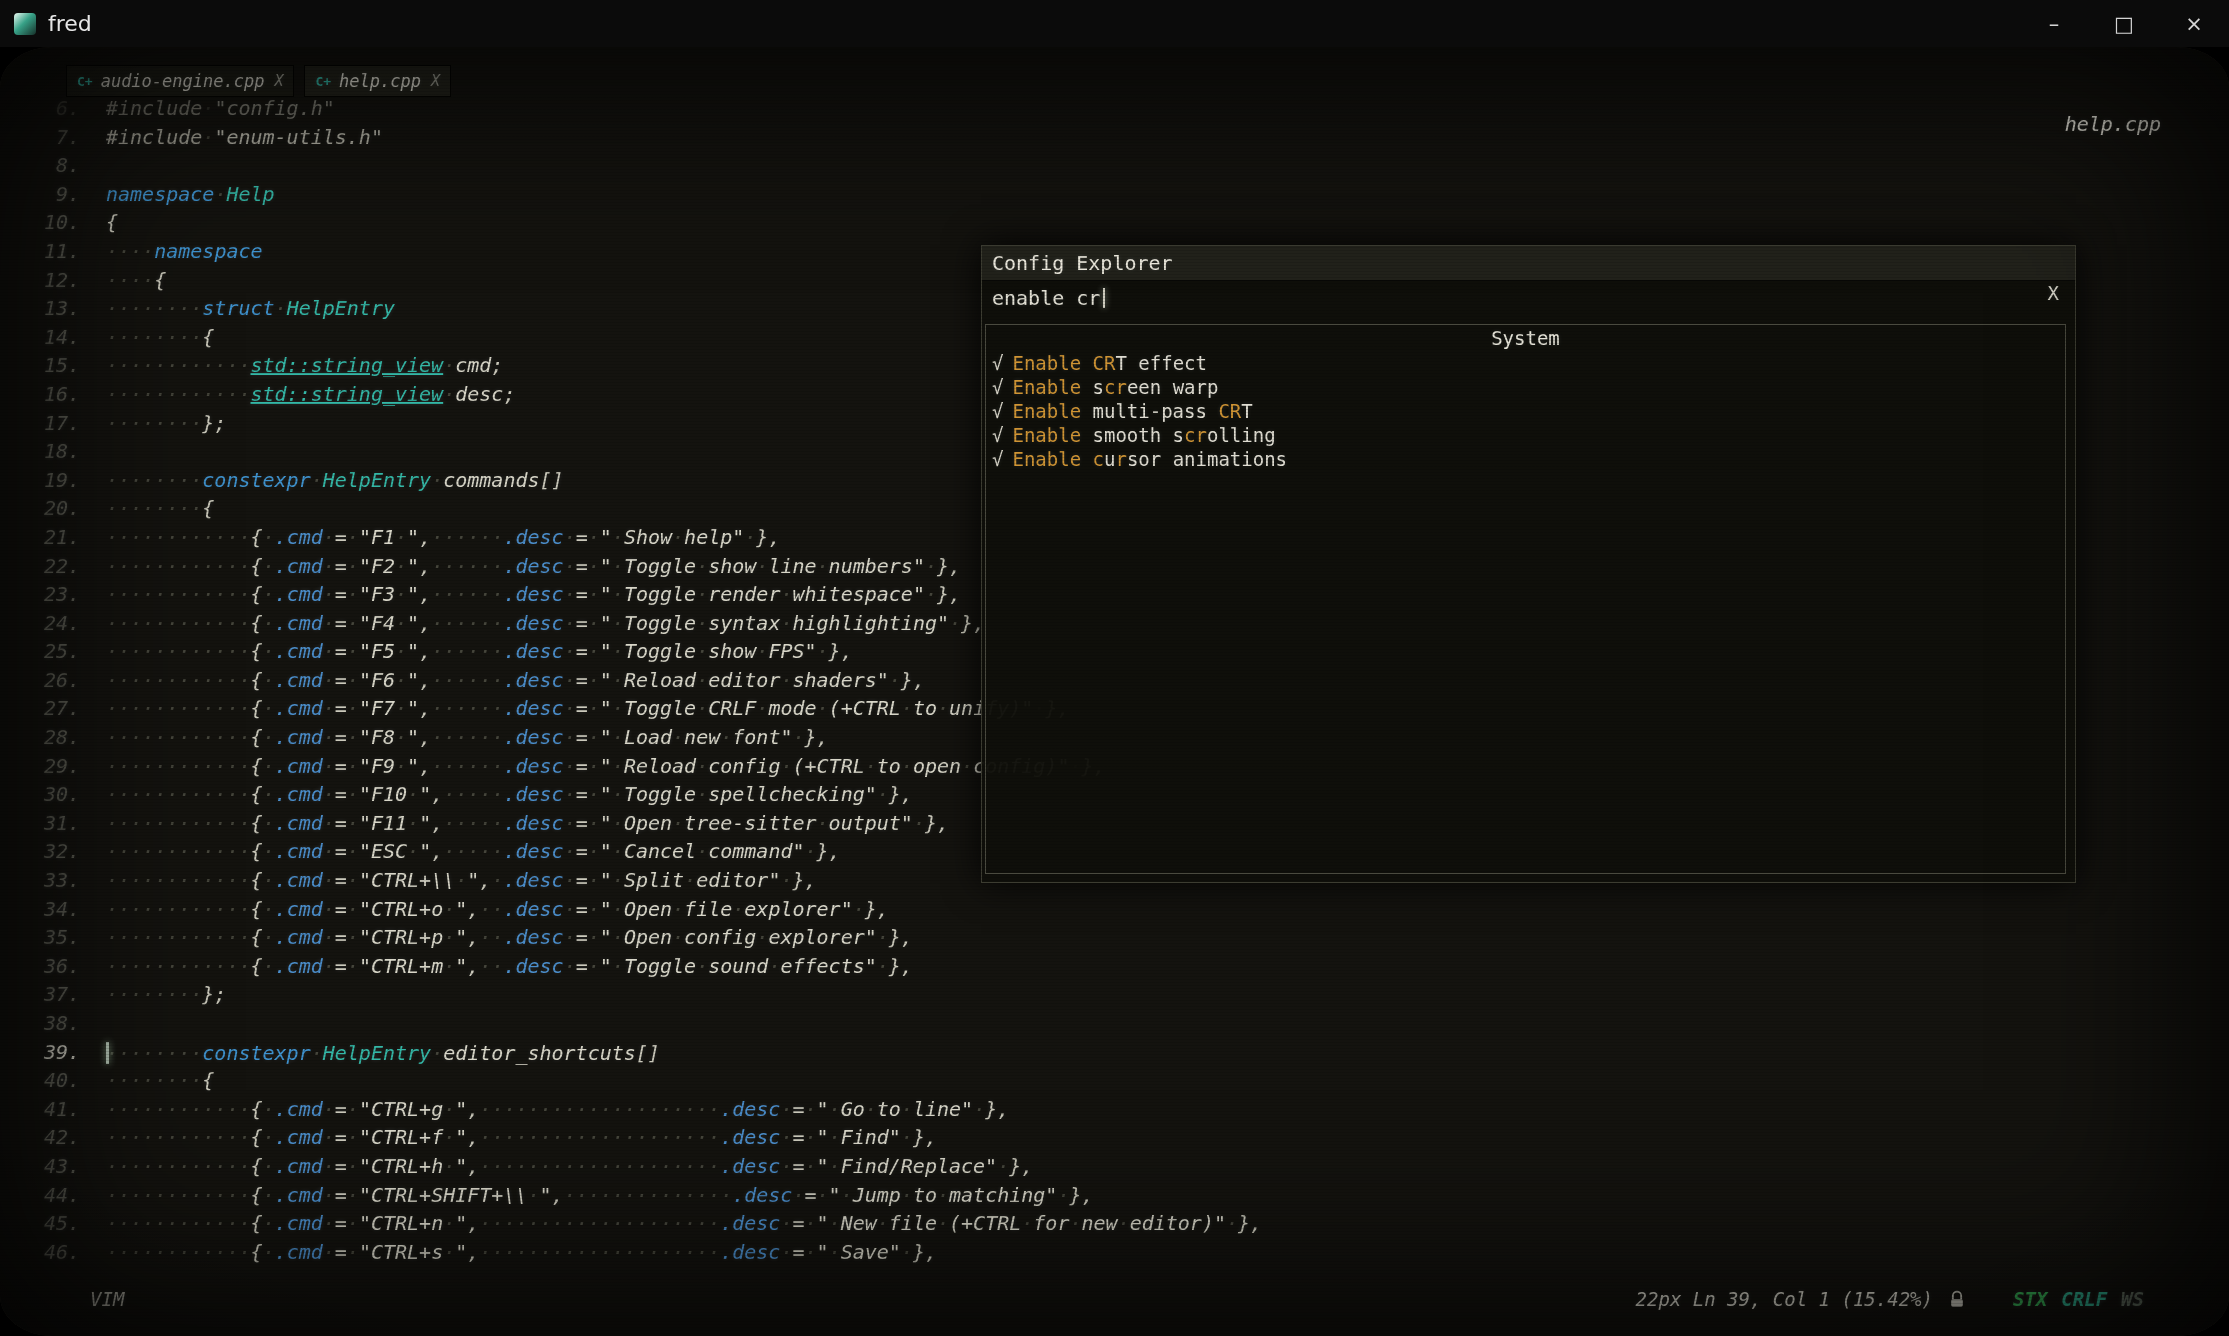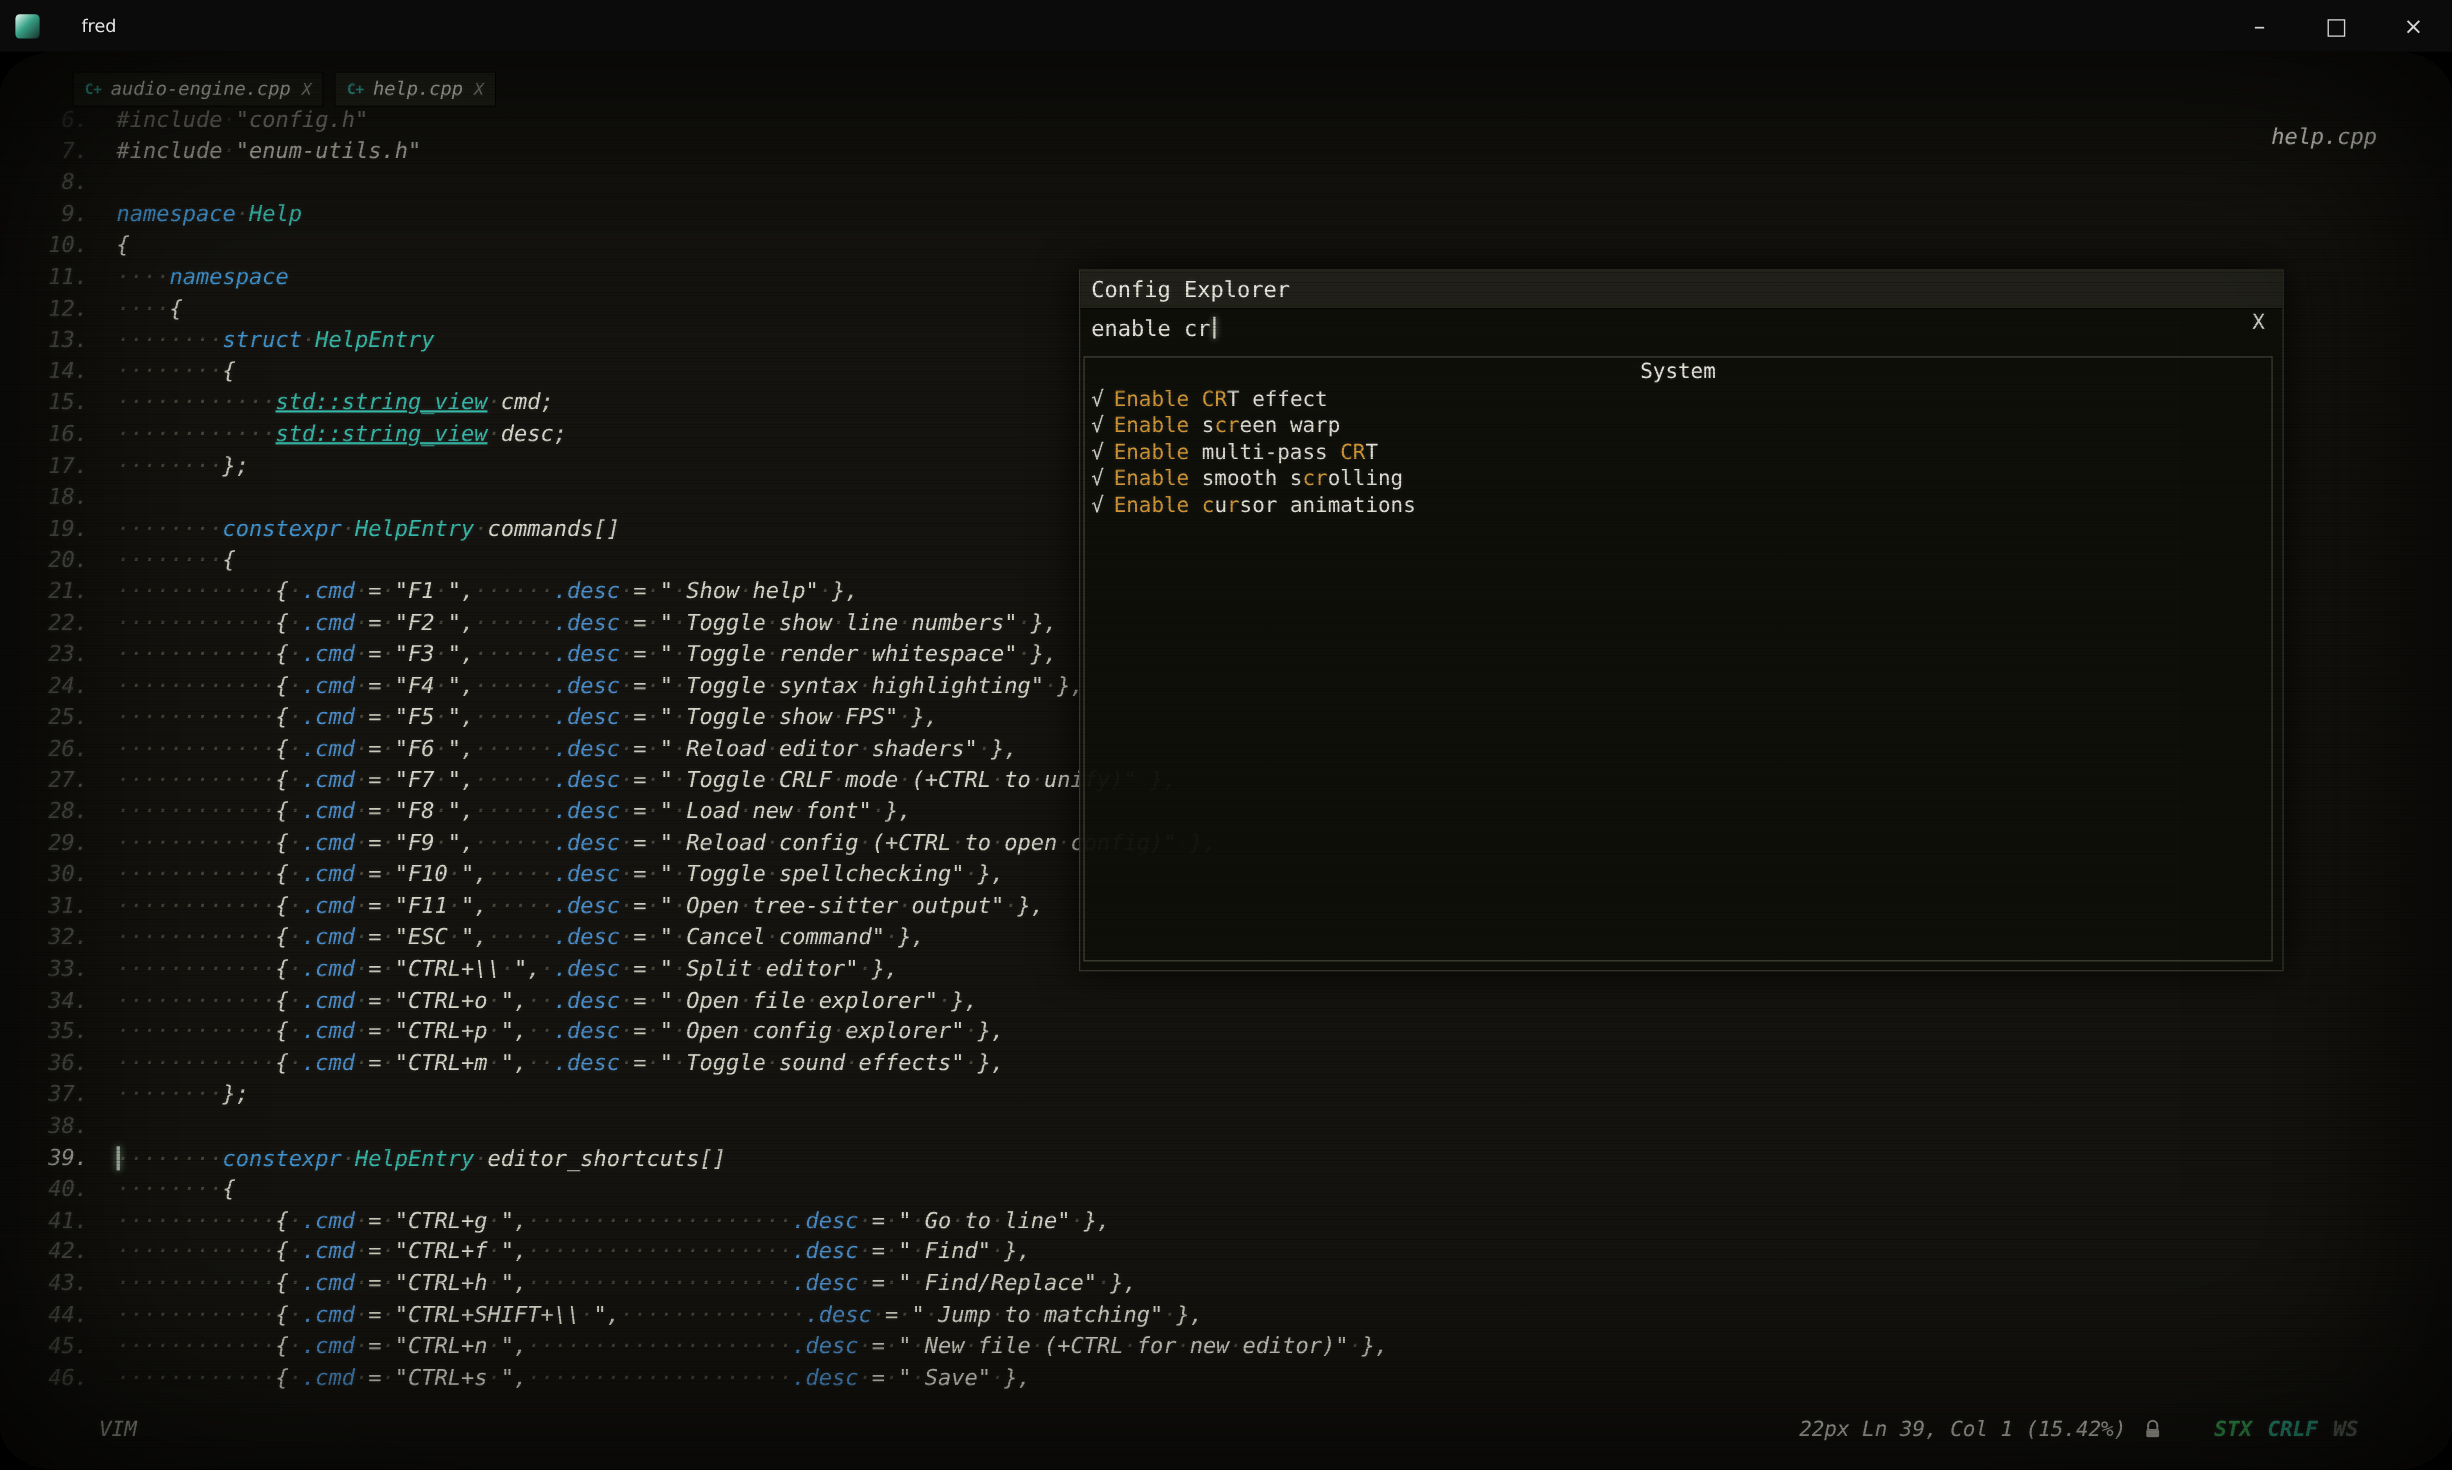--- a/index.html
+++ b/index.html
@@ -1,21 +1,21 @@
 <!DOCTYPE html>
 <html style="--kw: #3f93cf; --ty: #34b7a6; --fld: #4b8ecb; --str: #d8d6c8; --pn: #cbc9bb; --pp: #c5c3b5; --id: #d8d6c8; --dot: #45453b; --gut: #5d5d53; --gutcur: #cfcdc0; --match: #cf9434; --itemtext: #dfdcd1; --check: #d5d2c6;"><head>
 <meta charset="utf-8">
 <style>
   html,body{margin:0;padding:0;background:#000;}
   body{width:2229px;height:1336px;position:relative;overflow:hidden;font-family:"DejaVu Sans Mono",monospace;}
 
   
   .titlebar{position:absolute;top:0;left:0;right:0;height:47px;background:#0b0b0b;display:flex;align-items:center;font-family:"DejaVu Sans",sans-serif;z-index:100;}
   .app-icon{width:22px;height:22px;margin:0 12px 0 14px;border-radius:4px;background:linear-gradient(135deg,#eafaf2 0%,#37a187 45%,#17312a 100%);}
-  .win-title{color:#e6e6e6;font-size:16px;margin-left:26px;}
+  .win-title{color:#e6e6e6;font-size:22px;}
   .winbtns{position:absolute;right:0;top:0;height:47px;display:flex;}
   .winbtn{width:70px;height:47px;display:flex;align-items:center;justify-content:center;color:#d4d4d4;font-size:21px;cursor:default;}
 
   
   .screen{position:absolute;top:47px;left:0;right:0;bottom:0;background:#000;}
   .crt{position:absolute;inset:0;border-radius:52px/40px;background:#14130f;overflow:hidden;text-shadow:0 0 4px rgba(210,235,255,0.14);}
   .crt::before{content:"";position:absolute;inset:0;border-radius:inherit;z-index:91;pointer-events:none;
     background:radial-gradient(ellipse 115% 108% at 50% 46%, rgba(0,0,0,0) 55%, rgba(0,0,0,0.45) 82%, rgba(0,0,0,0.95) 100%);
     box-shadow:inset 0 0 170px 42px rgba(0,0,0,0.78);}
   .crt::after{content:"";position:absolute;inset:0;border-radius:inherit;z-index:92;pointer-events:none;

